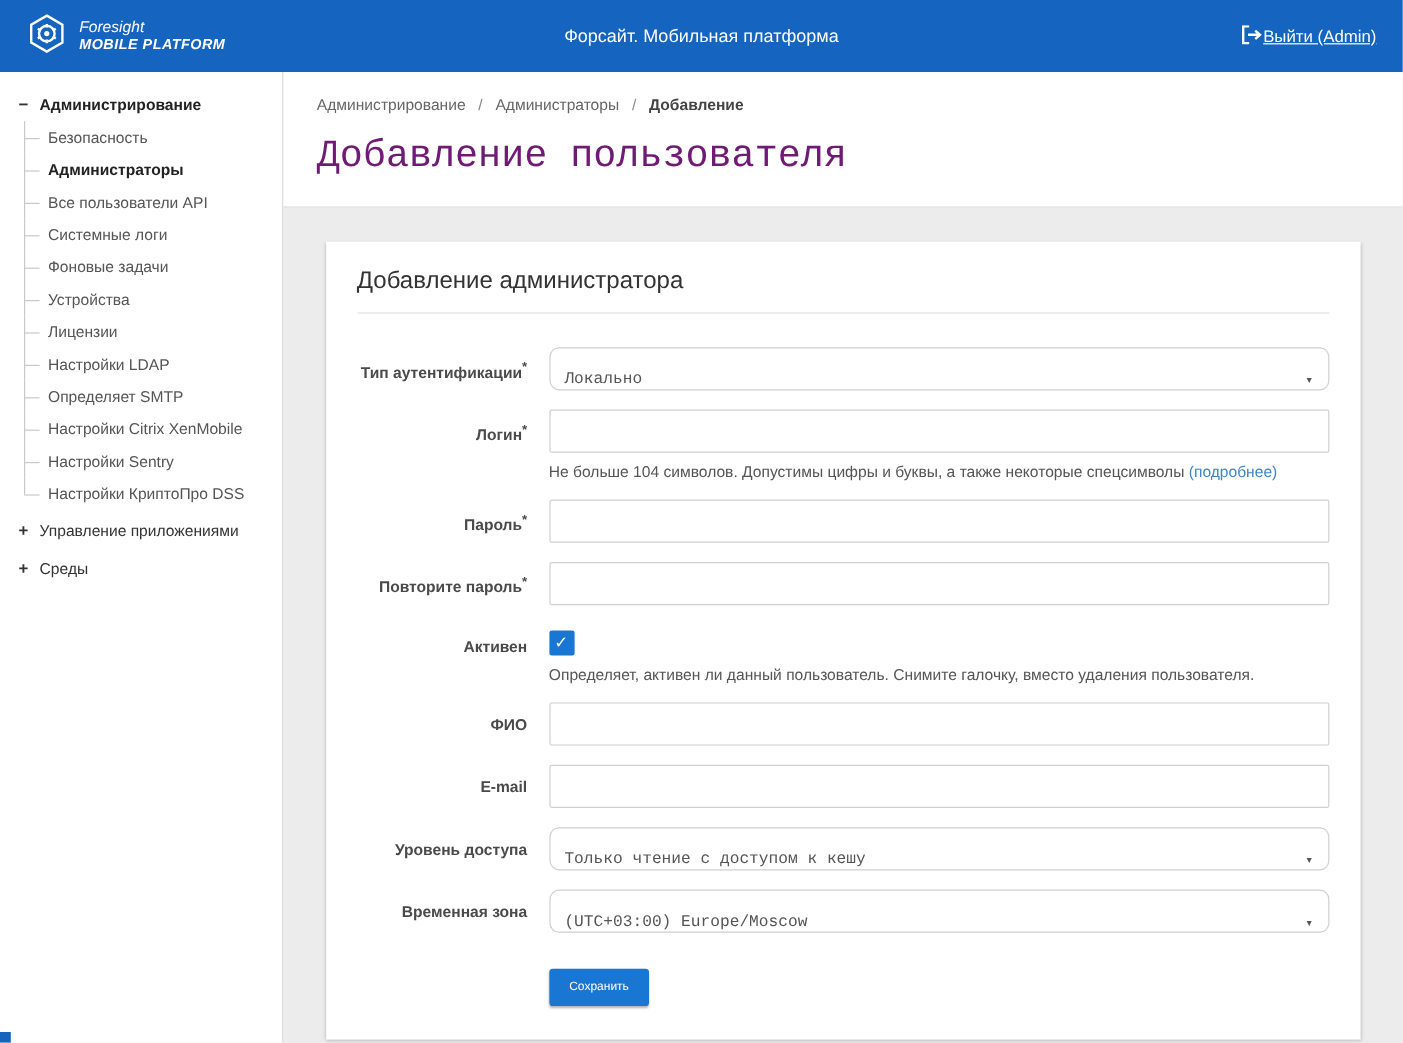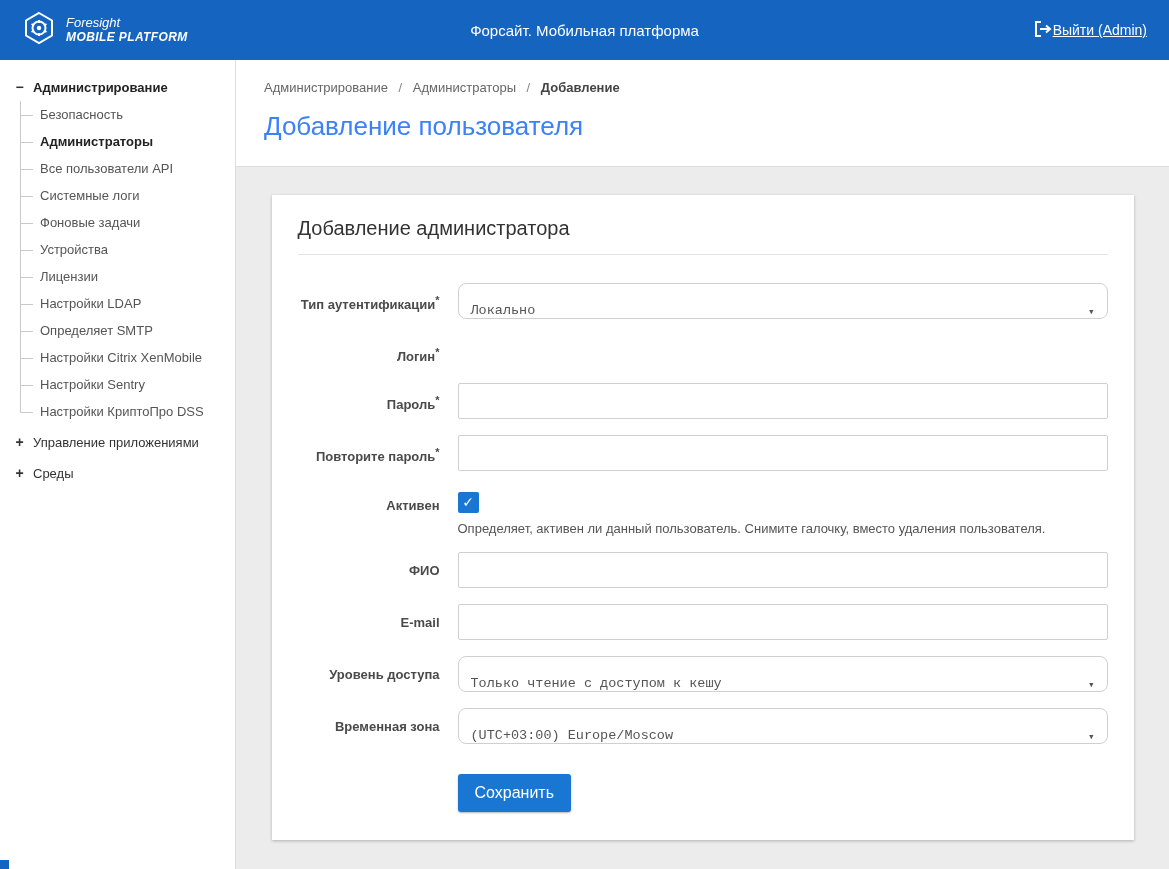--- a/index.html
+++ b/index.html
@@ -109,21 +109,21 @@
   
   .page-head {
     background: #fff;
     padding: 20px 28px 24px 28px;
     border-bottom: 1px solid #ddd;
   }
   .breadcrumb { font-size: 13px; color: #666; margin-bottom: 16px; }
   .breadcrumb .sep { margin: 0 7px; color: #888; }
   .breadcrumb .crumb { cursor: pointer; }
   .breadcrumb .crumb.current { font-weight: 700; color: #444; cursor: default; }
-  .page-title { font-size: 26px; font-weight: 400; color: #3b82f6; }
+  .page-title { font-size: 32px; font-weight: 400; color: #701a75; font-family: Liberation Mono, monospace; }
 
   
   .content { flex: 1; overflow: auto; padding: 28px 0 30px 0; }
   .card {
     width: 862px;
     margin: 0 auto;
     background: #fff;
     box-shadow: 0 1px 3px rgba(0,0,0,.25);
     padding: 22px 26px 28px 26px;
   }
@@ -195,21 +195,21 @@
   }
 
   .save-btn {
     margin-top: 14px;
     margin-left: 160px;
     background: #1976d2;
     color: #fff;
     border: none;
     border-radius: 3px;
     font-family: "Liberation Sans", sans-serif;
-    font-size: 16px;
+    font-size: 10px;
     padding: 10px 17px;
     cursor: pointer;
     box-shadow: 0 1px 2px rgba(0,0,0,.3);
   }
 </style>
 </head>
 <body>
 
 <div class="header">
   <div class="logo-block">
@@ -303,20 +303,27 @@
               <span class="arrow">▾</span>
             </div>
           </div>
         </div>
 
         
         <div class="form-row">
           <div class="form-label">
             <span>Логин</span><sup>*</sup>
           </div>
+          <div class="form-control">
+            <input class="text-input" type="text" value="" style="">
+            <div class="hint">
+              <span>Не больше 104 символов. Допустимы цифры и буквы, а также некоторые спецсимволы</span>
+              <a>(подробнее)</a>
+            </div>
+          </div>
         </div>
 
         
         <div class="form-row">
           <div class="form-label">
             <span>Пароль</span><sup>*</sup>
           </div>
           <div class="form-control">
             <input class="text-input" type="password" value="" style="">
           </div>

